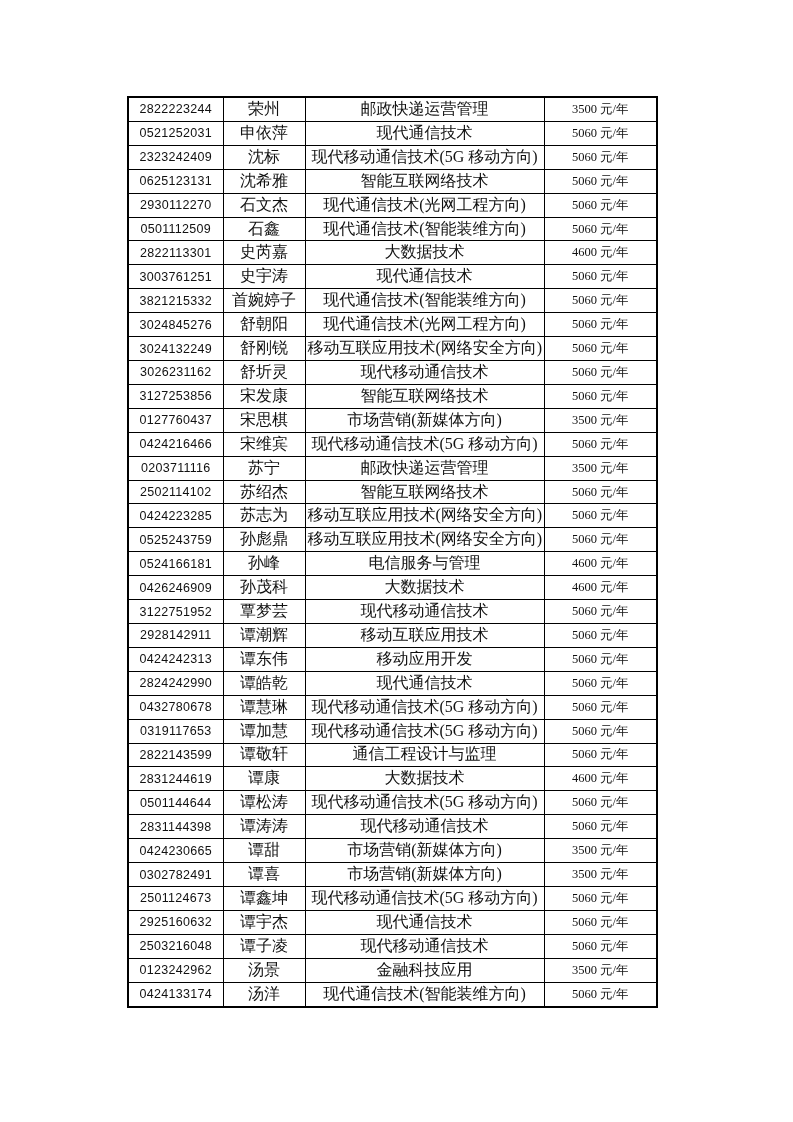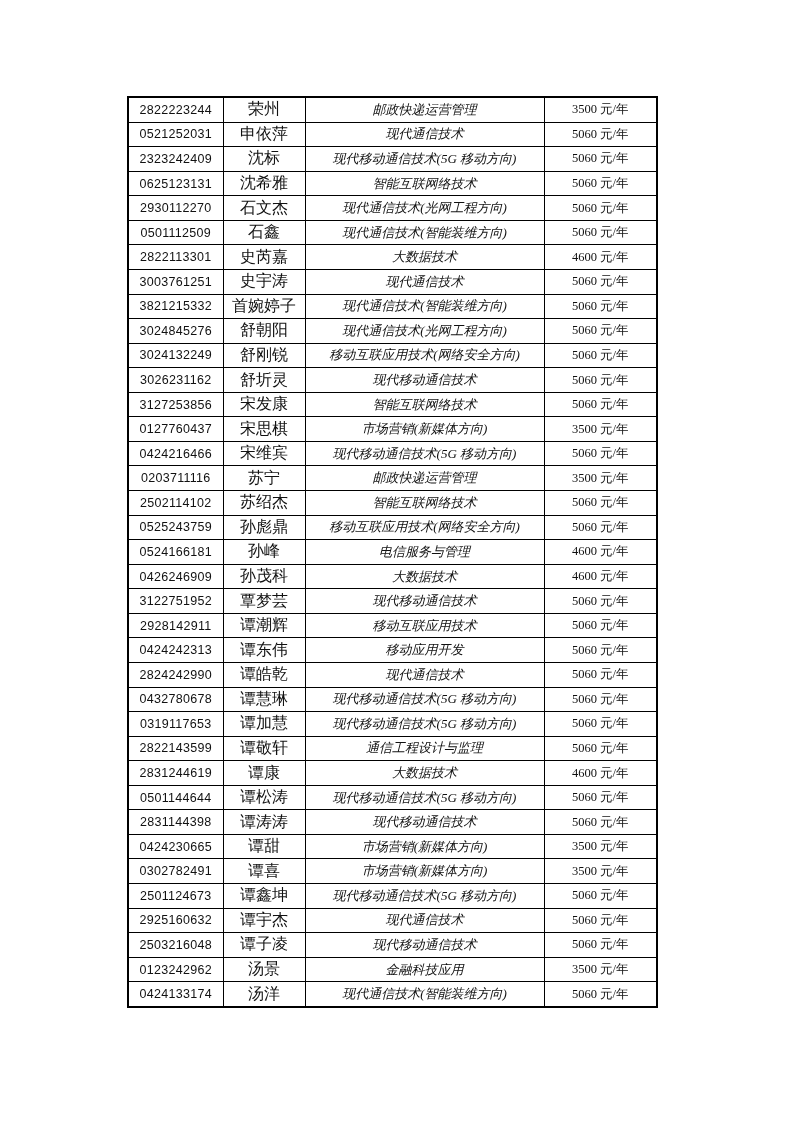--- a/index.html
+++ b/index.html
@@ -38,22 +38,21 @@
     font-family: "Liberation Sans", sans-serif;
     font-size: 12.5px;
     letter-spacing: 0.3px;
   }
   td.cell-name {
     font-family: "Liberation Serif", serif;
     font-size: 16px;
   }
   td.cell-program {
     font-family: "Liberation Serif", serif;
-    font-size: 13px;
-    font-style: italic;
+    font-size: 16px;
   }
   td.cell-fee {
     font-family: "Liberation Serif", serif;
     font-size: 12.5px;
     border-radius: 9px;
   }
 </style>
 </head>
 <body>
 
@@ -179,20 +178,26 @@
           <td class="cell-fee">3500 元/年</td>
         </tr>
 
         <tr>
           <td class="cell-id">2502114102</td>
           <td class="cell-name">苏绍杰</td>
           <td class="cell-program">智能互联网络技术</td>
           <td class="cell-fee">5060 元/年</td>
         </tr>
 
+        <tr>
+          <td class="cell-id">0424223285</td>
+          <td class="cell-name">苏志为</td>
+          <td class="cell-program">移动互联应用技术(网络安全方向)</td>
+          <td class="cell-fee">5060 元/年</td>
+        </tr>
 
         <tr>
           <td class="cell-id">0525243759</td>
           <td class="cell-name">孙彪鼎</td>
           <td class="cell-program">移动互联应用技术(网络安全方向)</td>
           <td class="cell-fee">5060 元/年</td>
         </tr>
 
 
         <tr>

